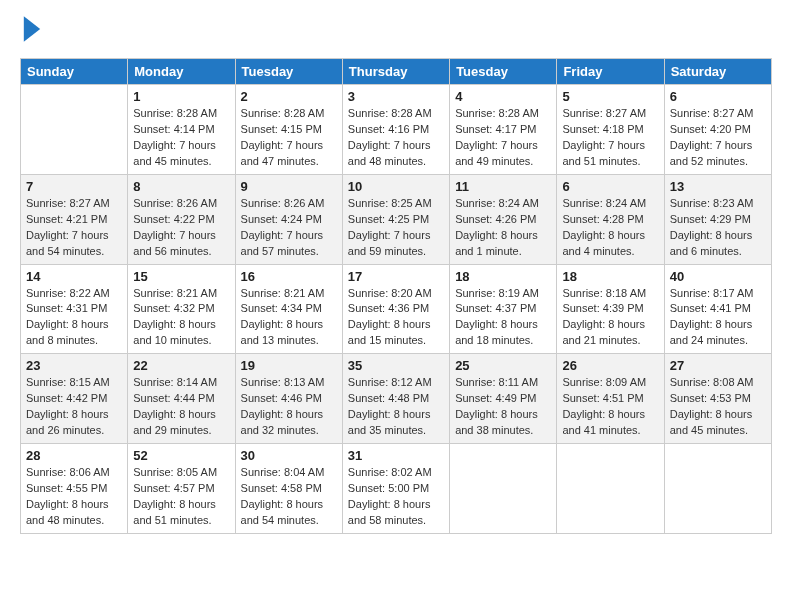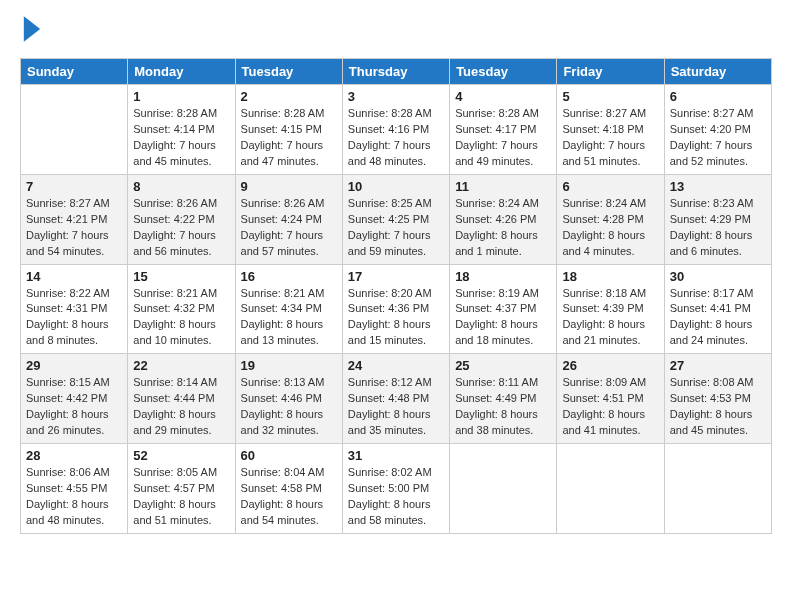--- a/index.html
+++ b/index.html
@@ -203,39 +203,39 @@
           </td>
           <td>
             <span class="day-number">18</span>
             <div class="day-info">Sunrise: 8:19 AM<br>Sunset: 4:37 PM<br>Daylight: 8 hours<br>and 18 minutes.</div>
           </td>
           <td>
             <span class="day-number">18</span>
             <div class="day-info">Sunrise: 8:18 AM<br>Sunset: 4:39 PM<br>Daylight: 8 hours<br>and 21 minutes.</div>
           </td>
           <td>
-            <span class="day-number">30</span>
+            <span class="day-number">40</span>
             <div class="day-info">Sunrise: 8:17 AM<br>Sunset: 4:41 PM<br>Daylight: 8 hours<br>and 24 minutes.</div>
           </td>
         </tr>
         <tr>
           <td>
-            <span class="day-number">29</span>
+            <span class="day-number">23</span>
             <div class="day-info">Sunrise: 8:15 AM<br>Sunset: 4:42 PM<br>Daylight: 8 hours<br>and 26 minutes.</div>
           </td>
           <td>
             <span class="day-number">22</span>
             <div class="day-info">Sunrise: 8:14 AM<br>Sunset: 4:44 PM<br>Daylight: 8 hours<br>and 29 minutes.</div>
           </td>
           <td>
             <span class="day-number">19</span>
             <div class="day-info">Sunrise: 8:13 AM<br>Sunset: 4:46 PM<br>Daylight: 8 hours<br>and 32 minutes.</div>
           </td>
           <td>
-            <span class="day-number">24</span>
+            <span class="day-number">35</span>
             <div class="day-info">Sunrise: 8:12 AM<br>Sunset: 4:48 PM<br>Daylight: 8 hours<br>and 35 minutes.</div>
           </td>
           <td>
             <span class="day-number">25</span>
             <div class="day-info">Sunrise: 8:11 AM<br>Sunset: 4:49 PM<br>Daylight: 8 hours<br>and 38 minutes.</div>
           </td>
           <td>
             <span class="day-number">26</span>
             <div class="day-info">Sunrise: 8:09 AM<br>Sunset: 4:51 PM<br>Daylight: 8 hours<br>and 41 minutes.</div>
           </td>
@@ -247,21 +247,21 @@
         <tr>
           <td>
             <span class="day-number">28</span>
             <div class="day-info">Sunrise: 8:06 AM<br>Sunset: 4:55 PM<br>Daylight: 8 hours<br>and 48 minutes.</div>
           </td>
           <td>
             <span class="day-number">52</span>
             <div class="day-info">Sunrise: 8:05 AM<br>Sunset: 4:57 PM<br>Daylight: 8 hours<br>and 51 minutes.</div>
           </td>
           <td>
-            <span class="day-number">60</span>
+            <span class="day-number">30</span>
             <div class="day-info">Sunrise: 8:04 AM<br>Sunset: 4:58 PM<br>Daylight: 8 hours<br>and 54 minutes.</div>
           </td>
           <td>
             <span class="day-number">31</span>
             <div class="day-info">Sunrise: 8:02 AM<br>Sunset: 5:00 PM<br>Daylight: 8 hours<br>and 58 minutes.</div>
           </td>
           <td class="empty-cell"></td>
           <td class="empty-cell"></td>
           <td class="empty-cell"></td>
         </tr>

